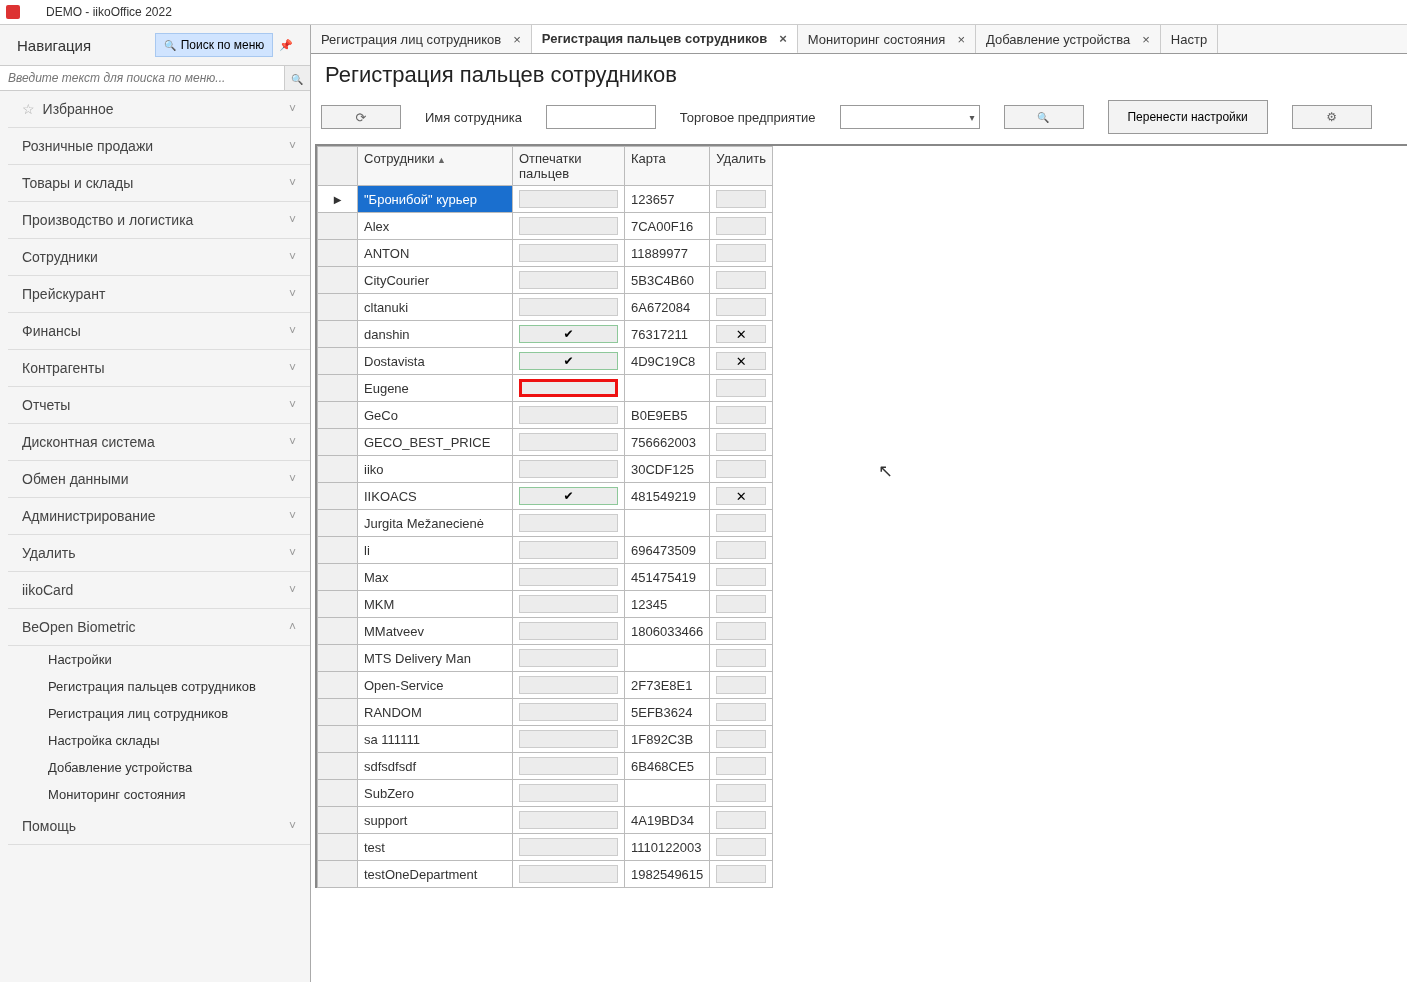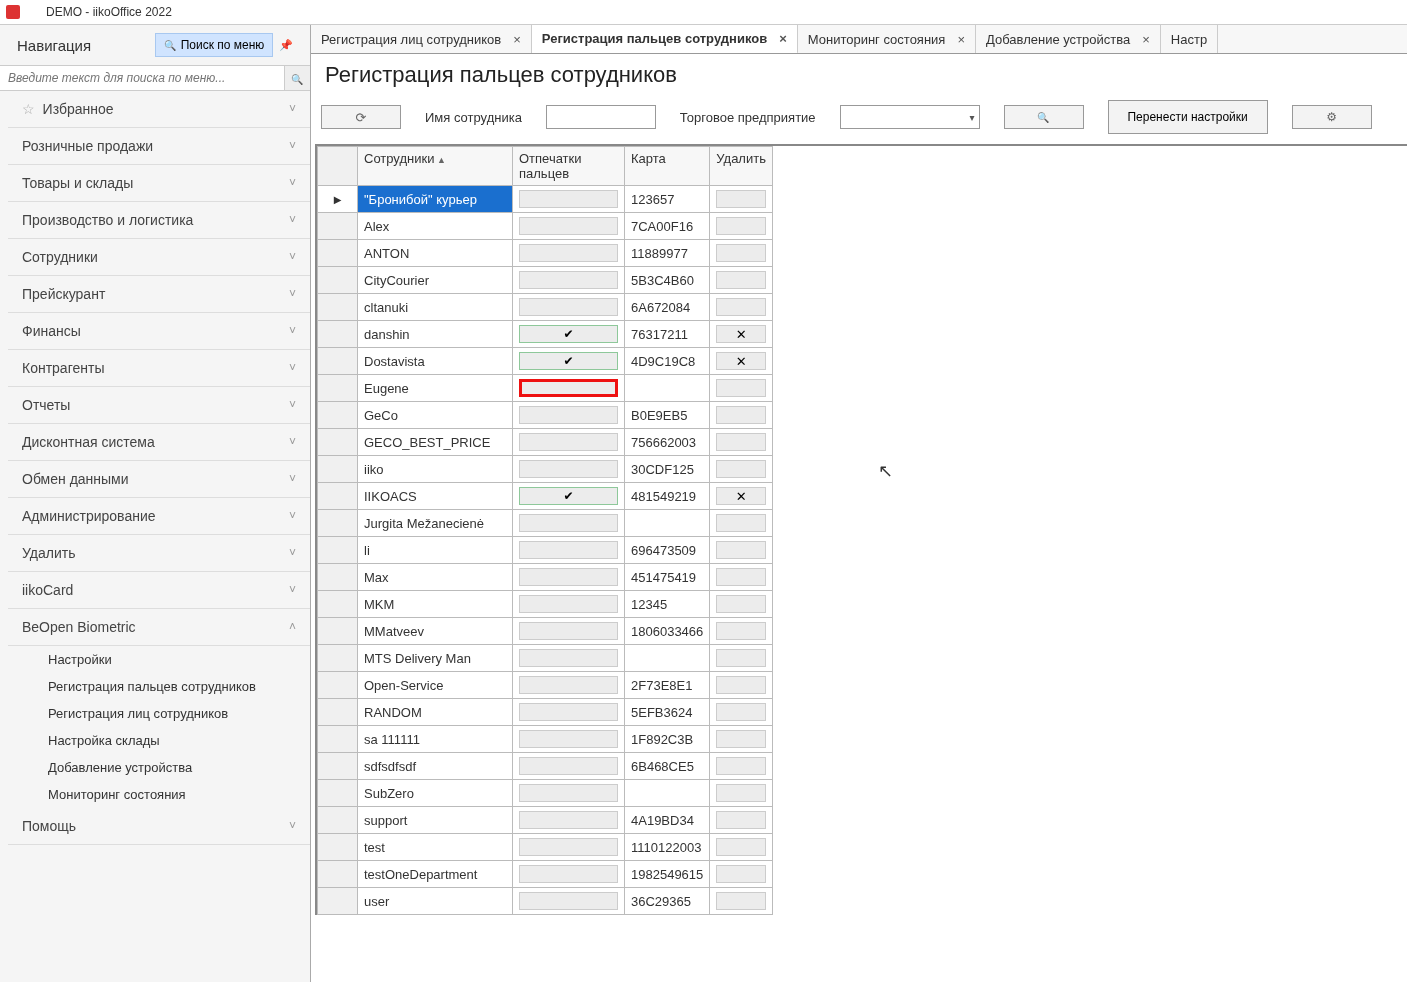--- a/index.html
+++ b/index.html
@@ -496,30 +496,19 @@
               <td class="gutter"></td>
               <td class="name-cell">testOneDepartment</td>
               <td>
                 <span class="cell-btn"></span>
               </td>
               <td>1982549615</td>
               <td>
                 <span class="cell-btn"></span>
               </td>
             </tr>
-            <tr>
-              <td class="gutter"></td>
-              <td class="name-cell">user</td>
-              <td>
-                <span class="cell-btn"></span>
-              </td>
-              <td>36C29365</td>
-              <td>
-                <span class="cell-btn"></span>
-              </td>
-            </tr>
           </tbody>
       </table>
     </div>
   </div>
 </div>
 
 <div class="cursor">↖</div>
 
 </body></html>

